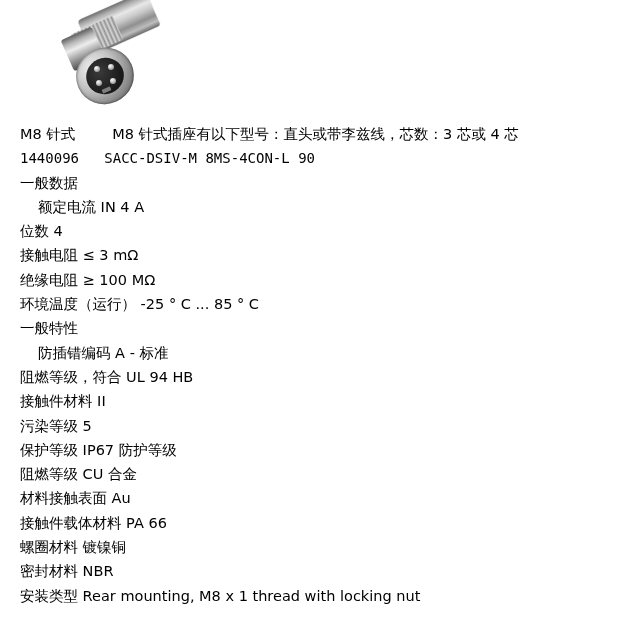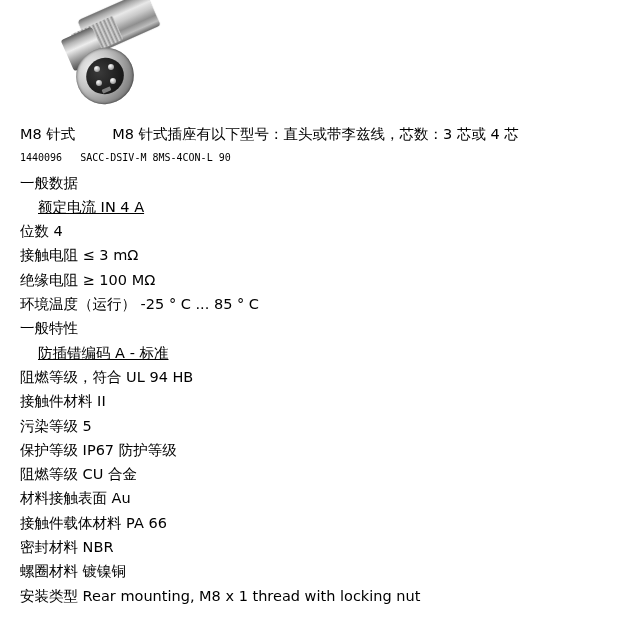--- a/index.html
+++ b/index.html
@@ -129,24 +129,24 @@
   .text-block {
     position: relative;
     padding: 0 20px;
     font-size: 14.5px;
     line-height: 24.3px;
   }
   .row {
     white-space: pre;
     font-family: "DejaVu Sans", sans-serif;
   }
-  .indent1 { padding-left: 18px; text-decoration: underline; }
+  .indent1 { padding-left: 18px; }
   .mono {
     font-family: "DejaVu Sans Mono", monospace;
-    font-size: 10px;
+    font-size: 14px;
   }
 </style>
 </head>
 <body>
 
 <div class="page">
 
   <div class="image-block">
     <div class="connector">
       <div class="conn-tail"></div>
@@ -174,18 +174,18 @@
       <div class="row">环境温度（运行） -25 ° C ... 85 ° C</div>
       <div class="row">一般特性</div>
       <div class="row indent1">防插错编码 A - 标准</div>
       <div class="row">阻燃等级，符合 UL 94 HB</div>
       <div class="row">接触件材料 II</div>
       <div class="row">污染等级 5</div>
       <div class="row">保护等级 IP67 防护等级</div>
       <div class="row">阻燃等级 CU 合金</div>
       <div class="row">材料接触表面 Au</div>
       <div class="row">接触件载体材料 PA 66</div>
+      <div class="row">螺圈材料 镀镍铜</div>
       <div class="row">密封材料 NBR</div>
-      <div class="row">螺圈材料 镀镍铜</div>
       <div class="row">安装类型 Rear mounting, M8 x 1 thread with locking nut</div>
     </div>
 
 </div>
 
 </body></html>

